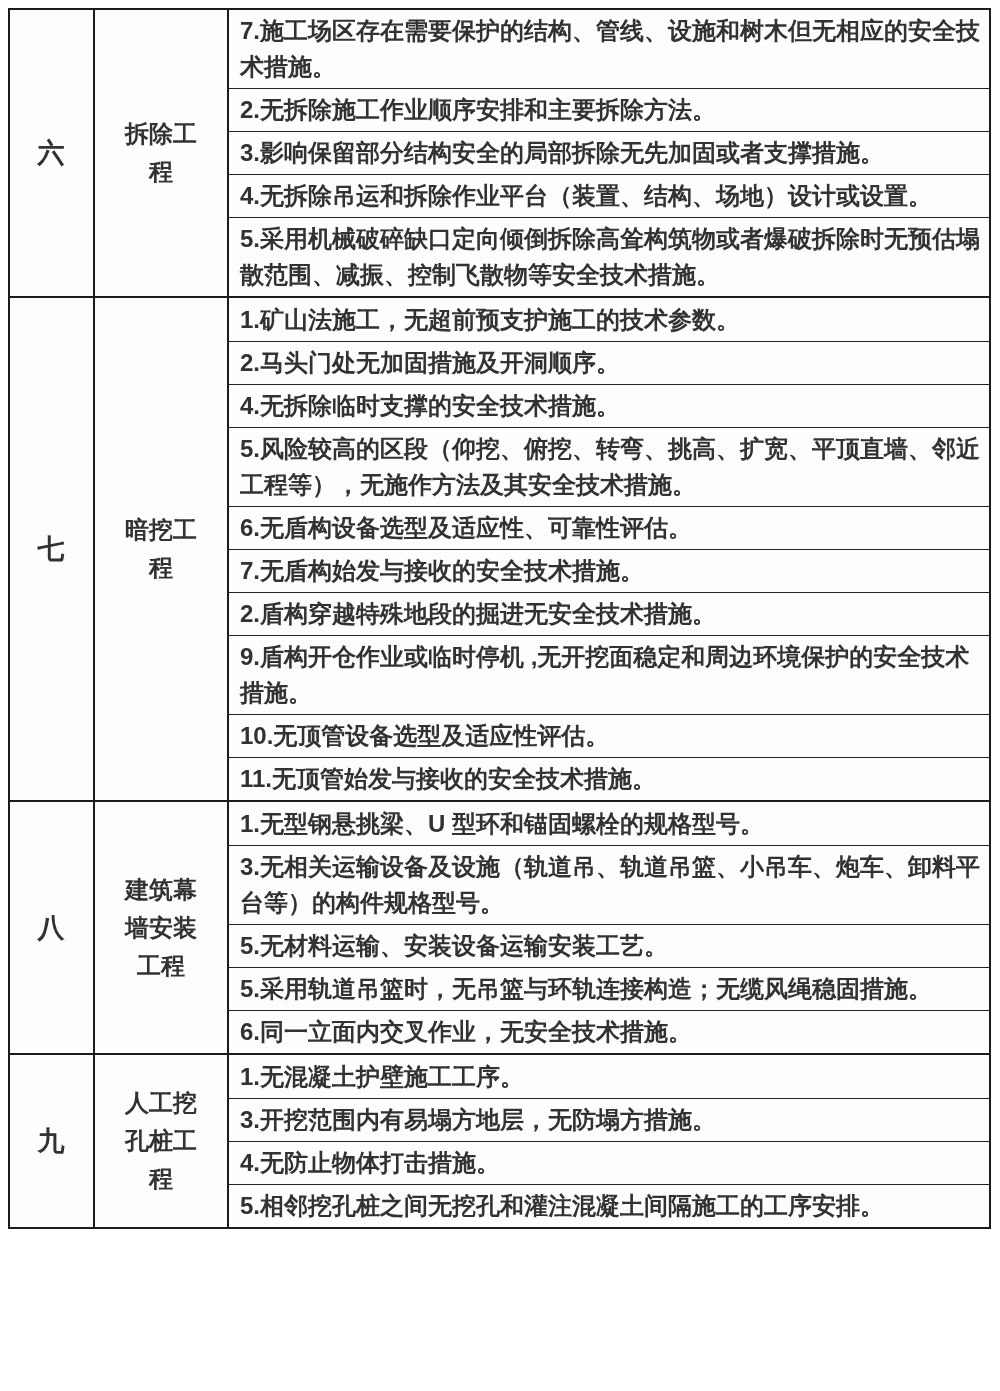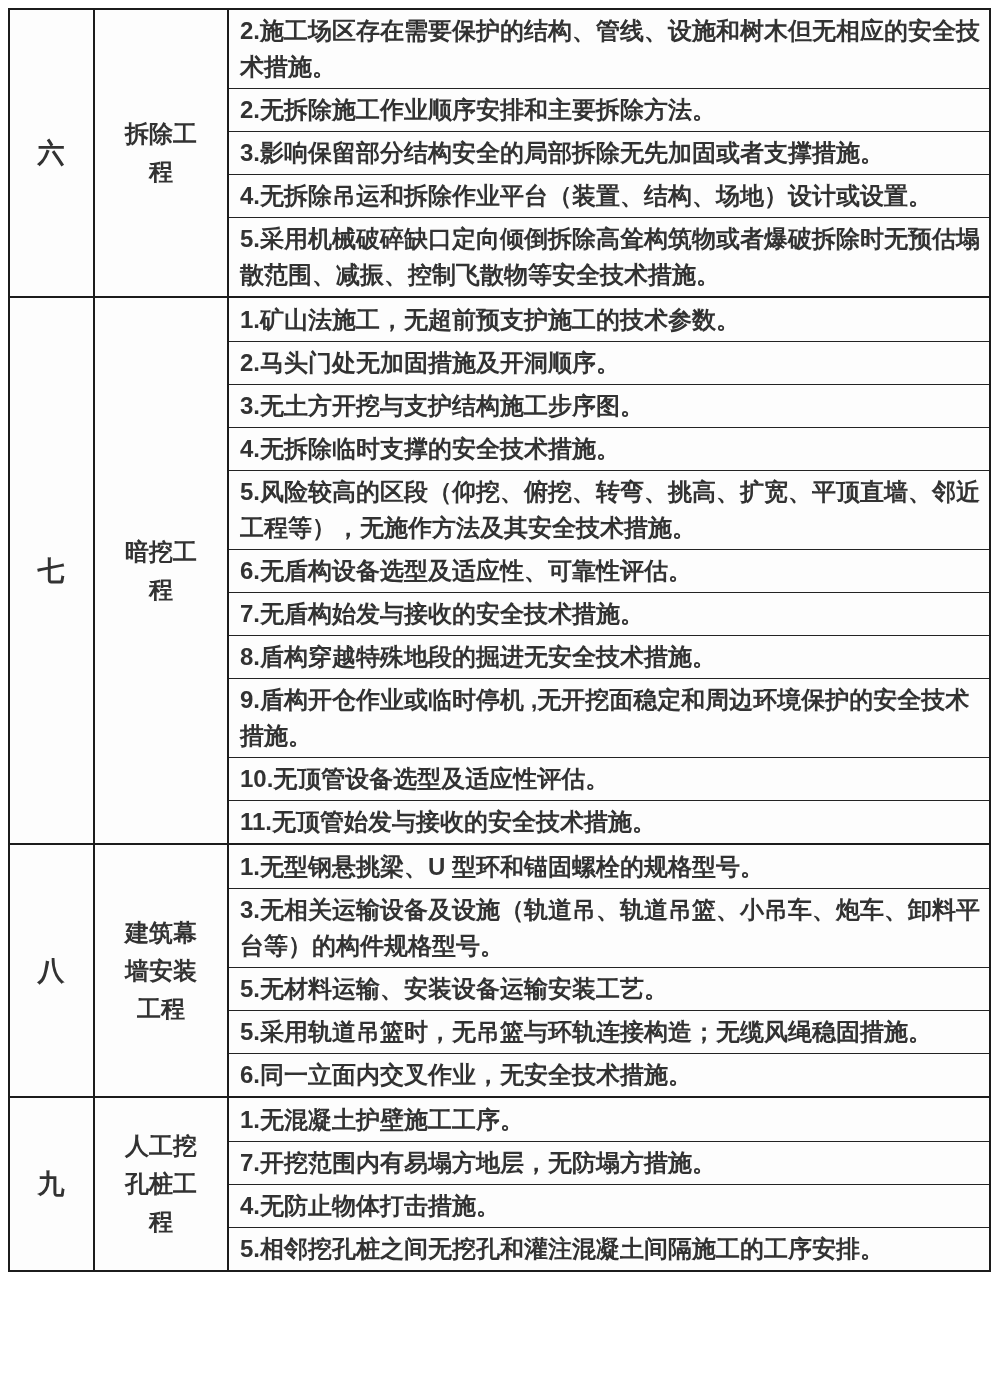--- a/index.html
+++ b/index.html
@@ -80,39 +80,38 @@
   }
 </style>
 </head>
 <body>
 
 <div class="table">
     <div class="section">
       <div class="col-num">六</div>
       <div class="col-cat">拆除工程</div>
       <div class="col-items">
-        <div class="item">2.施工场区存在需要保护的结构、管线、设施和树木但无相应的安全技术措施。</div>
+        <div class="item">7.施工场区存在需要保护的结构、管线、设施和树木但无相应的安全技术措施。</div>
         <div class="item">2.无拆除施工作业顺序安排和主要拆除方法。</div>
         <div class="item">3.影响保留部分结构安全的局部拆除无先加固或者支撑措施。</div>
         <div class="item">4.无拆除吊运和拆除作业平台（装置、结构、场地）设计或设置。</div>
         <div class="item">5.采用机械破碎缺口定向倾倒拆除高耸构筑物或者爆破拆除时无预估塌散范围、减振、控制飞散物等安全技术措施。</div>
       </div>
     </div>
     <div class="section">
       <div class="col-num">七</div>
       <div class="col-cat">暗挖工程</div>
       <div class="col-items">
         <div class="item">1.矿山法施工，无超前预支护施工的技术参数。</div>
         <div class="item">2.马头门处无加固措施及开洞顺序。</div>
-        <div class="item">3.无土方开挖与支护结构施工步序图。</div>
         <div class="item">4.无拆除临时支撑的安全技术措施。</div>
         <div class="item">5.风险较高的区段（仰挖、俯挖、转弯、挑高、扩宽、平顶直墙、邻近工程等），无施作方法及其安全技术措施。</div>
         <div class="item">6.无盾构设备选型及适应性、可靠性评估。</div>
         <div class="item">7.无盾构始发与接收的安全技术措施。</div>
-        <div class="item">8.盾构穿越特殊地段的掘进无安全技术措施。</div>
+        <div class="item">2.盾构穿越特殊地段的掘进无安全技术措施。</div>
         <div class="item">9.盾构开仓作业或临时停机 ,无开挖面稳定和周边环境保护的安全技术措施。</div>
         <div class="item">10.无顶管设备选型及适应性评估。</div>
         <div class="item">11.无顶管始发与接收的安全技术措施。</div>
       </div>
     </div>
     <div class="section">
       <div class="col-num">八</div>
       <div class="col-cat">建筑幕墙安装工程</div>
       <div class="col-items">
         <div class="item">1.无型钢悬挑梁、U 型环和锚固螺栓的规格型号。</div>
@@ -120,18 +119,18 @@
         <div class="item">5.无材料运输、安装设备运输安装工艺。</div>
         <div class="item">5.采用轨道吊篮时，无吊篮与环轨连接构造；无缆风绳稳固措施。</div>
         <div class="item">6.同一立面内交叉作业，无安全技术措施。</div>
       </div>
     </div>
     <div class="section">
       <div class="col-num">九</div>
       <div class="col-cat">人工挖孔桩工程</div>
       <div class="col-items">
         <div class="item">1.无混凝土护壁施工工序。</div>
-        <div class="item">7.开挖范围内有易塌方地层，无防塌方措施。</div>
+        <div class="item">3.开挖范围内有易塌方地层，无防塌方措施。</div>
         <div class="item">4.无防止物体打击措施。</div>
         <div class="item">5.相邻挖孔桩之间无挖孔和灌注混凝土间隔施工的工序安排。</div>
       </div>
     </div>
   </div>
 
 </body></html>

